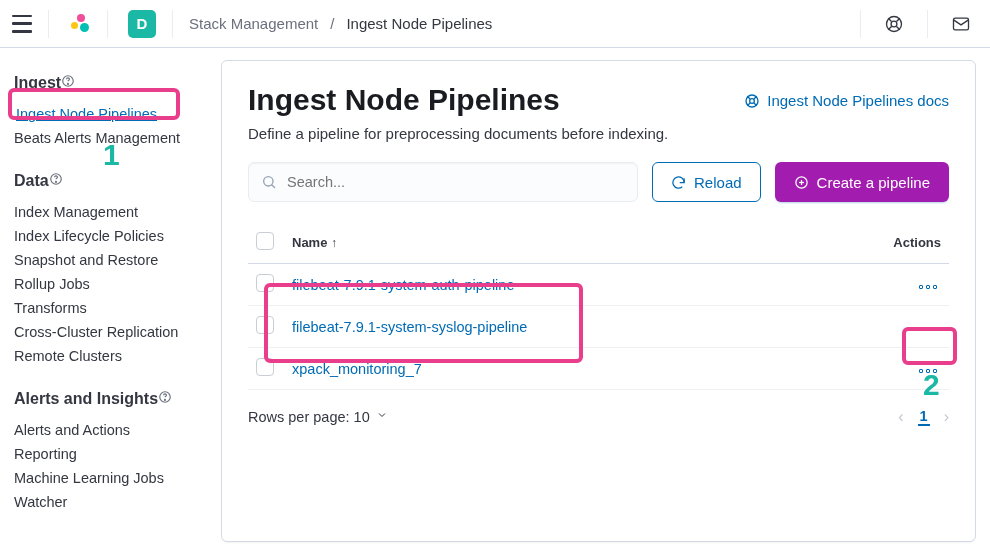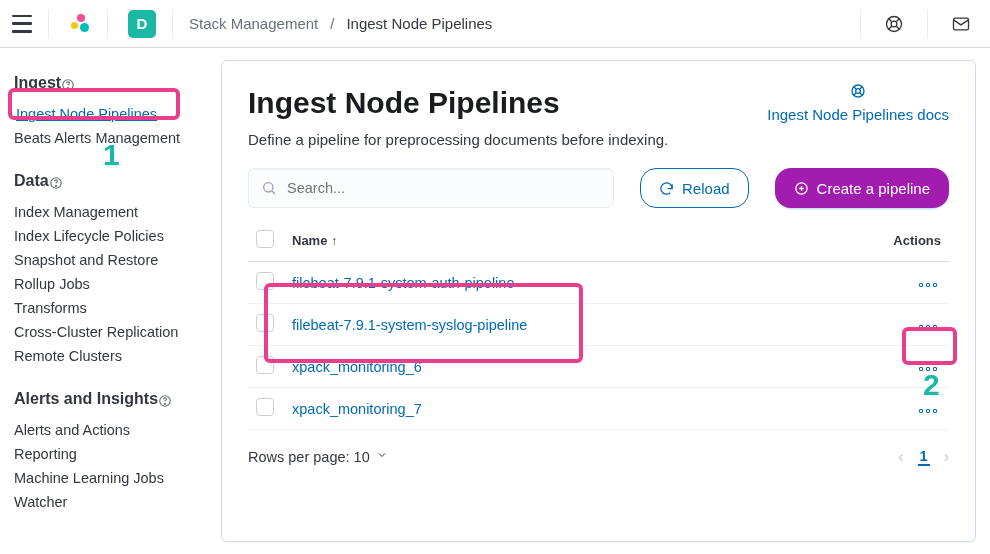--- a/index.html
+++ b/index.html
@@ -12,38 +12,38 @@
 .logo-dot { position: absolute; border-radius: 50%; }
 .avatar { width: 28px; height: 28px; background: #1bb8a5; color: #fff; font-weight: 700; border-radius: 5px; display: flex; align-items: center; justify-content: center; font-size: 15px; margin-left: 4px; }
 .vdiv { width: 1px; height: 28px; background: #e9edf2; margin: 0 4px; }
 .breadcrumb { display: flex; align-items: center; gap: 12px; color: #6a717d; font-size: 15px; }
 .breadcrumb .current { color: #343741; }
 .spacer { flex: 1; }
 .topicon { width: 34px; display: flex; align-items: center; justify-content: center; color: #343741; cursor: pointer; }
 
 .layout { display: flex; height: calc(100% - 48px); }
 .sidebar { width: 215px; padding: 20px 14px 10px 14px; overflow-y: auto; }
-.sb-heading { display: flex; align-items: flex-end; gap: 0; font-weight: 700; font-size: 16px; margin-top: 6px; margin-bottom: 10px; }
+.sb-heading { display: flex; align-items: flex-start; gap: 0; font-weight: 700; font-size: 16px; margin-top: 6px; margin-bottom: 10px; }
 .sb-heading svg { color: #6a717d; }
 .sb-item { display: block; font-size: 14.5px; color: #343741; padding: 4px 0; cursor: pointer; }
 .sb-item.active { color: #006bb4; text-decoration: underline; margin-left: 2px; }
 .sb-group { margin-bottom: 22px; }
 
 .main { flex: 1; padding: 12px 14px 12px 6px; }
 .panel { background: #fff; border: 1px solid #d3dae6; border-radius: 6px; padding: 22px 26px; box-shadow: 0 2px 2px -1px rgba(0,0,0,.05); height: 100%; display: flex; flex-direction: column; }
 .panel-head { display: flex; align-items: center; justify-content: space-between; margin-bottom: 8px; }
 .page-title { font-size: 30px; font-weight: 700; color: #1a1c21; }
-.docs-link { color: #006bb4; font-size: 15px; display: flex; align-items: center; gap: 7px; cursor: pointer; flex-direction: column; }
+.docs-link { color: #006bb4; font-size: 15px; display: flex; align-items: flex-end; gap: 7px; cursor: pointer; }
 .subtitle { color: #343741; font-size: 15px; margin-bottom: 20px; }
 
-.controls { display: flex; gap: 26px; margin-bottom: 12px; }
+.controls { display: flex; gap: 14px; margin-bottom: 20px; }
 .search-wrap { flex: 1; display: flex; align-items: center; border: 1px solid #e9edf2; background: #fbfcfd; border-radius: 6px; padding: 0 12px; height: 40px; box-shadow: inset 0 2px 2px -1px rgba(0,0,0,.05); }
 .search-wrap svg { color: #98a2b3; margin-right: 10px; }
 .search-wrap input { border: none; outline: none; background: transparent; font-size: 14.5px; flex: 1; color: #69707d; }
-.btn { height: 40px; padding: 0 18px; border-radius: 16px; font-size: 15px; display: flex; align-items: center; gap: 8px; cursor: pointer; border: 1px solid transparent; }
+.btn { height: 40px; padding: 0 18px; border-radius: 6px; font-size: 15px; display: flex; align-items: center; gap: 8px; cursor: pointer; border: 1px solid transparent; }
 .btn-reload { border-color: #006bb4; color: #006bb4; background: #fff; }
 .btn-primary { background: #a21caf; color: #fff; box-shadow: 0 2px 2px -1px rgba(0,107,180,.3); }
 
 table { width: 100%; border-collapse: collapse; }
 th { text-align: left; font-size: 13px; font-weight: 700; padding: 10px 8px; border-bottom: 1px solid #d3dae6; }
 th.actions-col { text-align: right; }
 td { padding: 10px 8px; border-bottom: 1px solid #eef0f4; font-size: 14.5px; }
 td.name-cell a { color: #006bb4; text-decoration: none; cursor: pointer; }
 .chk { width: 18px; height: 18px; border: 1px solid #c9cdd6; border-radius: 4px; background: #fff; display: inline-block; cursor: pointer; }
 .sort-arrow { font-size: 12px; }
@@ -217,29 +217,20 @@
             <td><span class="chk"></span></td>
             <td class="name-cell"><a>filebeat-7.9.1-system-syslog-pipeline</a></td>
             <td class="actions-cell"><span class="row-actions">
                   <span></span>
                   <span></span>
                   <span></span>
                 </span></td>
           </tr>
           <tr>
             <td><span class="chk"></span></td>
-            <td class="name-cell"><a>xpack_monitoring_6</a></td>
-            <td class="actions-cell"><span class="row-actions">
-                  <span></span>
-                  <span></span>
-                  <span></span>
-                </span></td>
-          </tr>
-          <tr>
-            <td><span class="chk"></span></td>
             <td class="name-cell"><a>xpack_monitoring_7</a></td>
             <td class="actions-cell"><span class="row-actions">
                   <span></span>
                   <span></span>
                   <span></span>
                 </span></td>
           </tr>
         </tbody>
       </table>
 

